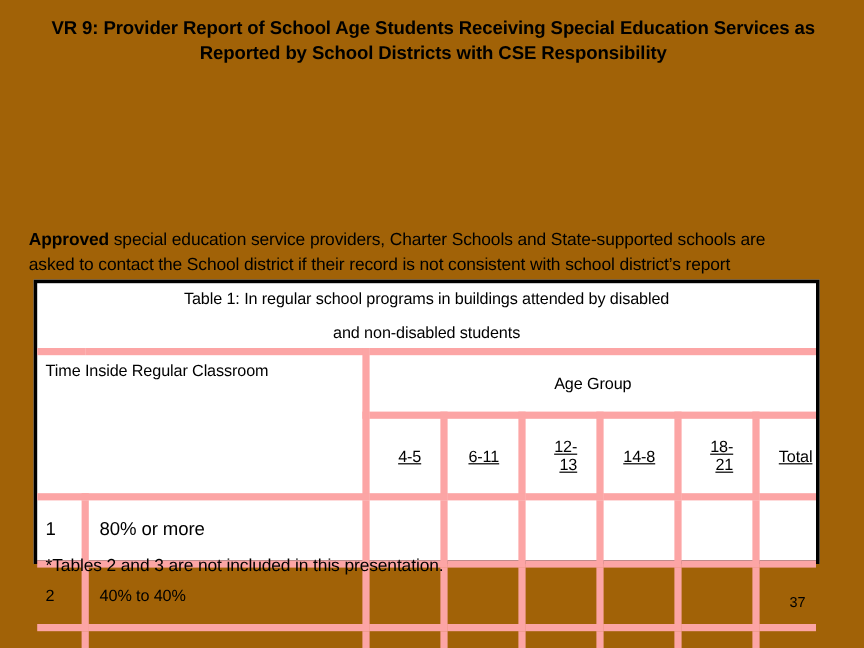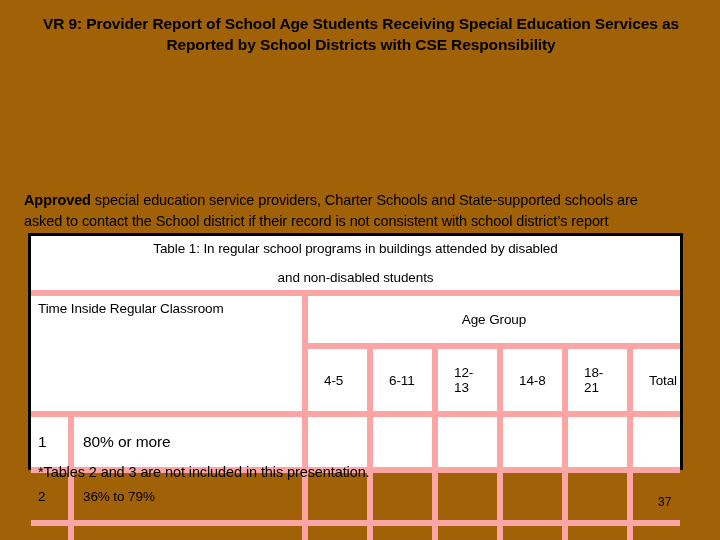--- a/index.html
+++ b/index.html
@@ -108,22 +108,23 @@
     padding-top: 5px !important;
     font-size: 13.5px;
   }
   .hdr-age {
     text-align: center;
     vertical-align: middle !important;
     font-size: 13.5px;
     margin-left: 43px;
   }
   .hdr-sub {
-    text-align: left;
-    font-size: 13.5px;
+    text-align: right;
+    font-size: 13.5px;
+    text-decoration: underline;
   }
 
   .num-cell {
     text-align: left;
     padding-left: 7px !important;
     font-size: 13.5px;
   }
   .lbl-cell {
     text-align: left;
     padding-left: 9px !important;
@@ -203,21 +204,21 @@
         <td class="data-cell"></td>
         <td class="data-cell"></td>
         <td class="data-cell"></td>
         <td class="data-cell"></td>
         <td class="data-cell"></td>
         <td class="data-cell"></td>
       </tr>
 
       <tr style="height: 27px;">
         <td class="num-cell">2</td>
-        <td class="lbl-cell">36% to 79%</td>
+        <td class="lbl-cell">40% to 40%</td>
         <td class="data-cell"></td>
         <td class="data-cell"></td>
         <td class="data-cell"></td>
         <td class="data-cell"></td>
         <td class="data-cell"></td>
         <td class="data-cell"></td>
       </tr>
 
       <tr style="height: 27px;">
         <td class="num-cell">3</td>

